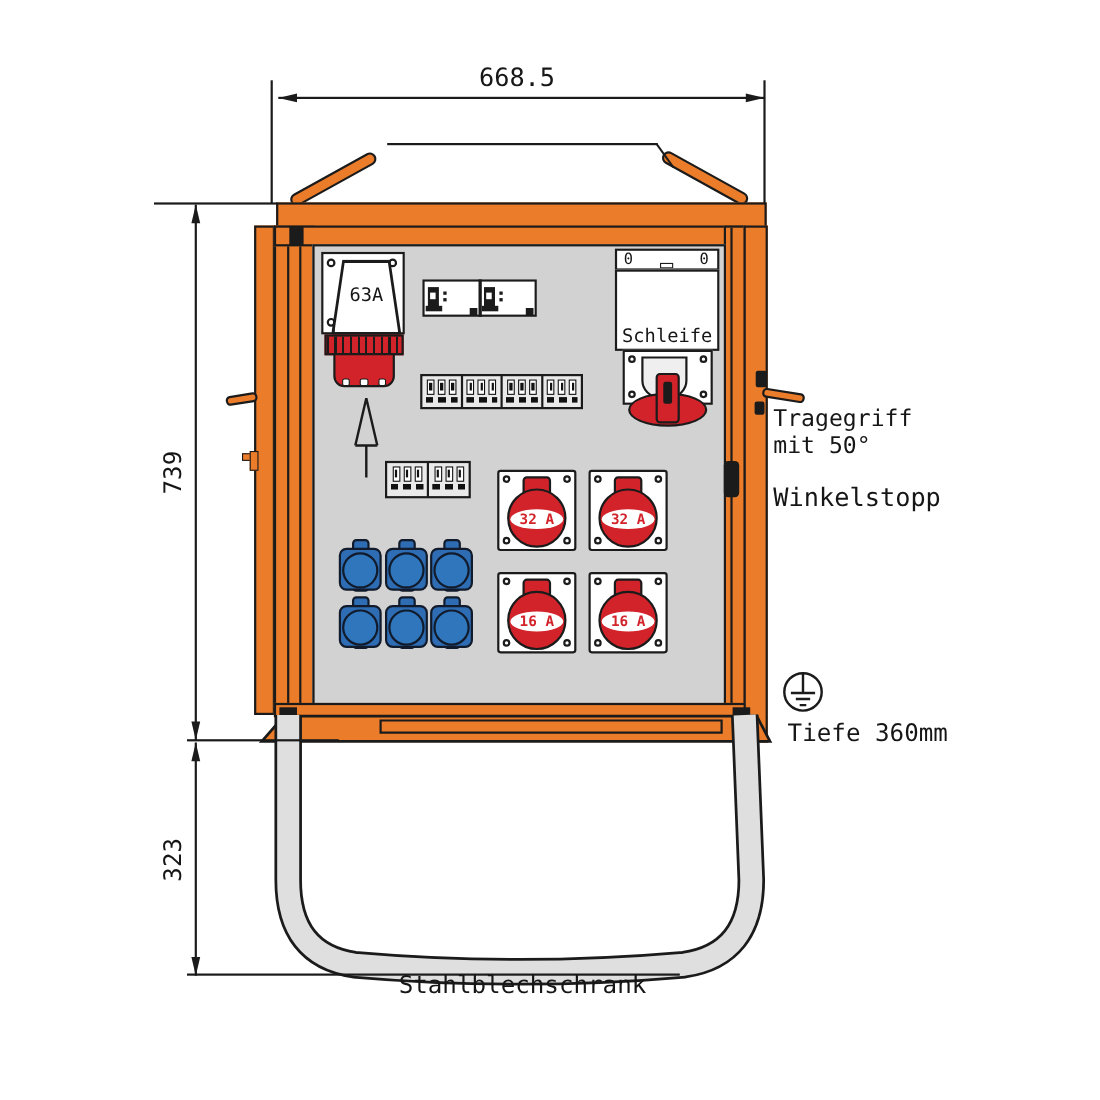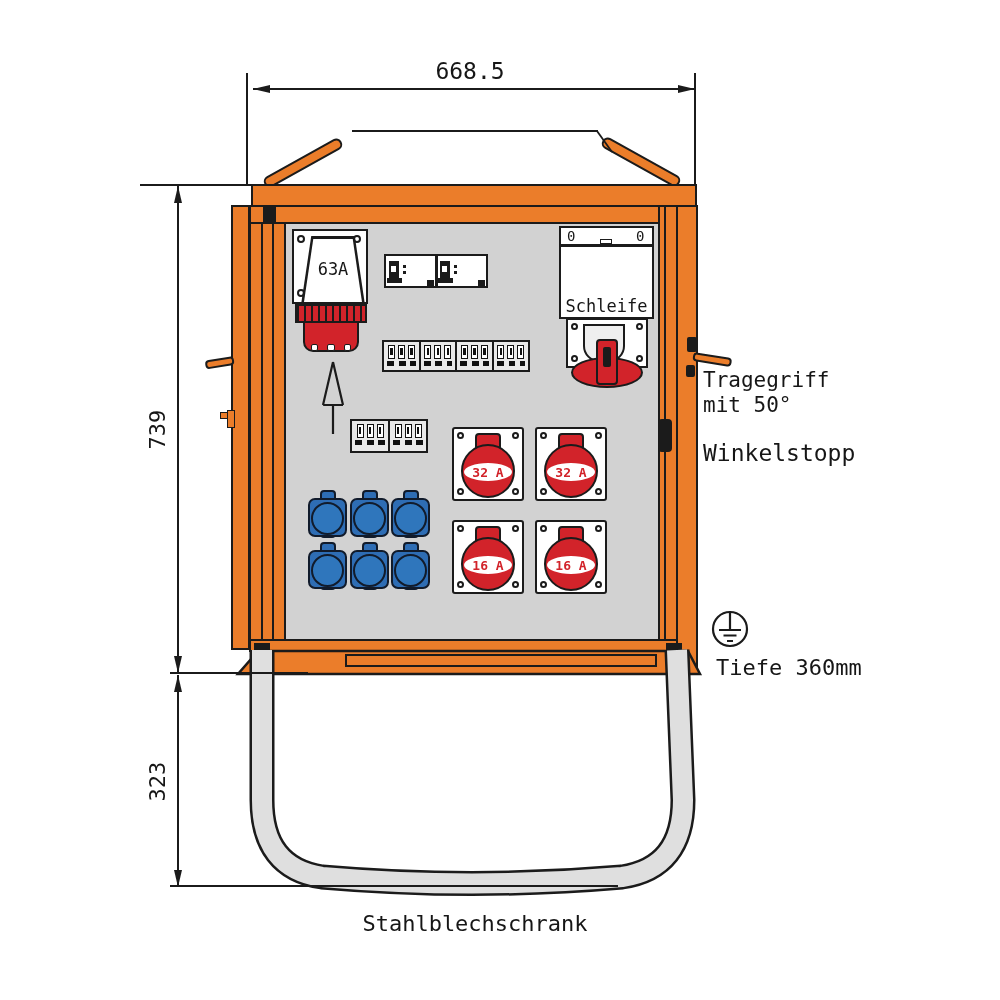--- a/index.html
+++ b/index.html
@@ -261,15 +261,15 @@
   <div class="ar u" style="left:173.5px; top:675px;"></div>
   <div class="ar d" style="left:173.5px; top:870px;"></div>
   <div class="ln" style="left:170px; top:885px; width:448px; height:1.8px;"></div>
   <div class="txt ctr" style="left:118px; top:769px; width:80px; font-size:22px; transform:rotate(-90deg);">323</div>
 
   <div class="txt" style="left:703px; top:368px; font-size:21px;">Tragegriff</div>
   <div class="txt" style="left:703px; top:393px; font-size:21px;">mit 50°</div>
   <div class="txt" style="left:703px; top:418px; font-size:23px;margin-top:22px;">Winkelstopp</div>
   <div class="txt" style="left:716px; top:655px; font-size:22px;">Tiefe 360mm</div>
 
-  <div class="txt ctr" style="left:340px; top:911px; width:270px; font-size:22px;">Stahlblechschrank</div>
+  <div class="txt ctr" style="left:340px; top:884px; width:270px; font-size:22px;">Stahlblechschrank</div>
 
 </div>
 
 </body></html>

